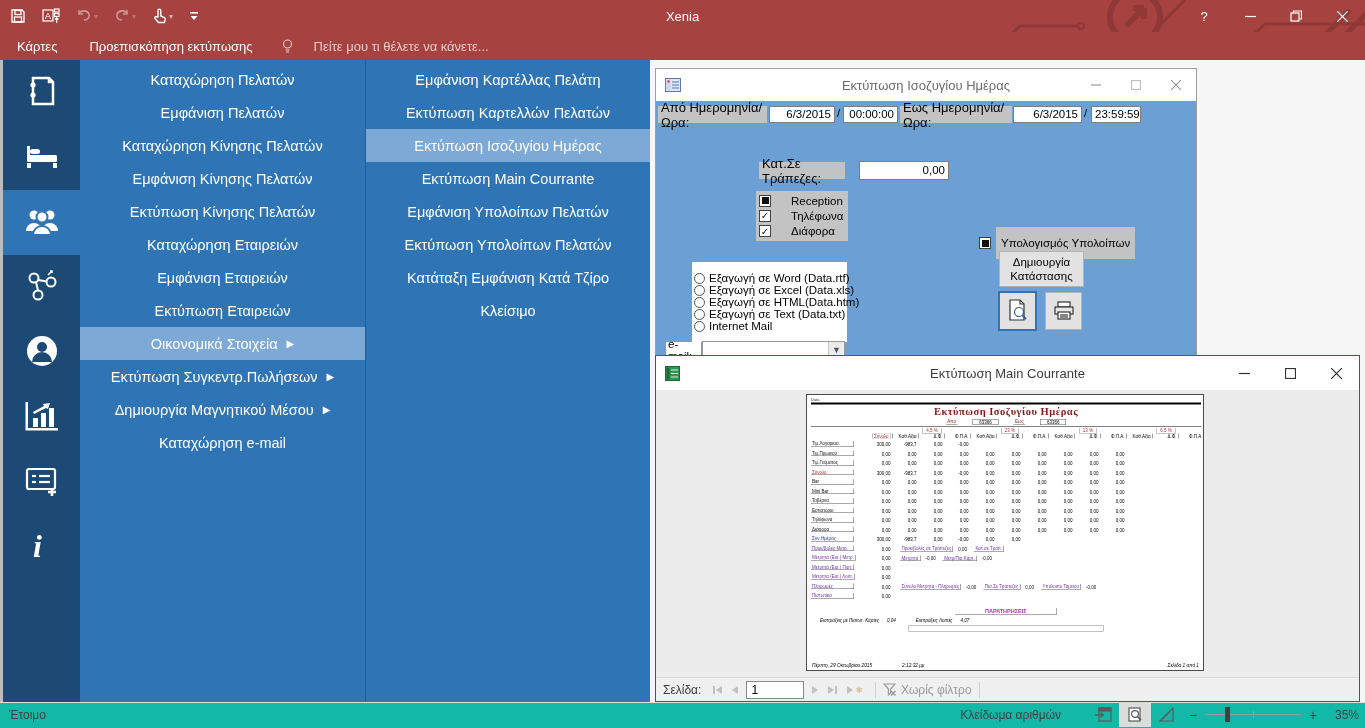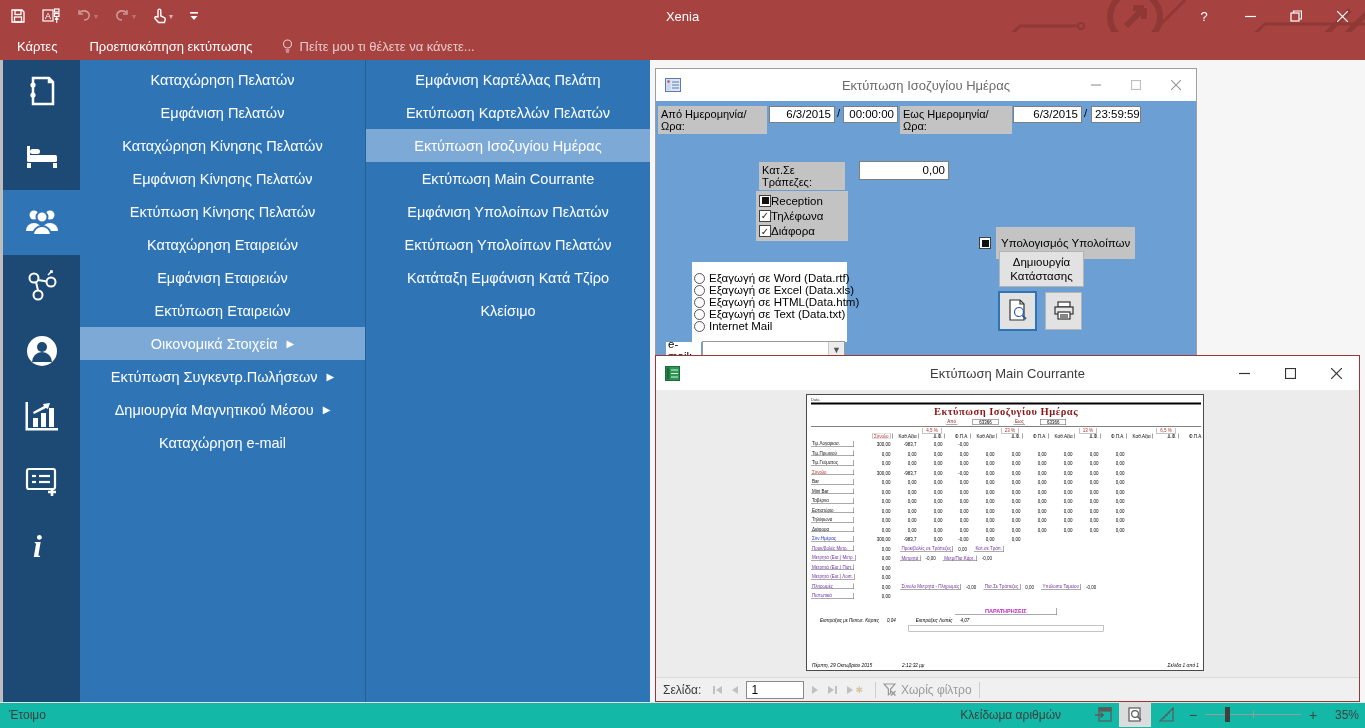--- a/index.html
+++ b/index.html
@@ -12,21 +12,21 @@
   .deco{position:absolute;top:0;right:0;width:520px;height:60px;z-index:4;pointer-events:none}
   .qat{position:absolute;left:10px;top:0;height:32px;display:flex;align-items:center;gap:16px;z-index:6}
   .qicon{display:flex;align-items:center;color:#fff}
   .qicon.dim{opacity:.45}
   .qcaret{font-size:8px;color:rgba(255,255,255,.6);margin-left:2px}
   .win-title{position:absolute;top:0;left:0;right:0;height:32px;display:flex;align-items:center;justify-content:center;color:#fff;font-size:13px;z-index:5}
   .win-controls{position:absolute;right:0;top:0;height:32px;display:flex;z-index:7}
   .wc{width:46px;height:32px;display:flex;align-items:center;justify-content:center;color:#fff;font-size:13px;cursor:pointer}
   .file-tab{padding:0 17px;height:28px;display:flex;align-items:center;cursor:pointer}
   .ribbon-tab{padding:0 15px;height:28px;display:flex;align-items:center;cursor:pointer}
-  .tellme{display:flex;align-items:center;gap:7px;margin-left:14px;color:#e9c9c9;cursor:text}
+  .tellme{display:flex;align-items:center;gap:21px;margin-left:14px;color:#e9c9c9;cursor:text}
 
   
   .main{position:absolute;top:60px;left:0;right:0;bottom:26px;background:#f6f6f6}
   .edge{position:absolute;left:0;top:0;bottom:0;width:3px;background:#bdbdbd}
   .iconbar{position:absolute;left:3px;top:0;bottom:0;width:77px;background:#1d4a74}
   .icon-cell{height:65px;display:flex;align-items:center;justify-content:center;cursor:pointer}
   .icon-cell.active{background:#2f75b5}
   .menucol{position:absolute;top:0;bottom:0;background:#2f75b5;padding-top:3px}
   #menu1{left:80px;width:286px;border-right:1px solid rgba(0,0,0,.18)}
   #menu2{left:366px;width:284px}
@@ -34,25 +34,25 @@
   .menu-item.active{background:#7da9d6}
   .arrow{font-size:10px;margin-left:9px}
 
   
   .dlg1{position:absolute;left:655px;top:8px;width:542px;height:292px;background:#6ca0d4;border:1px solid #9f9f9f;z-index:2}
   .dtitle{position:absolute;top:0;left:0;right:0;height:32px;background:#fff;display:flex;align-items:center}
   .dtitle-text{position:absolute;left:0;right:0;text-align:center;color:#6b6b6b;font-size:13px}
   .dicon{margin-left:9px;z-index:1}
   .dctrl{position:absolute;right:0;top:0;height:32px;display:flex;z-index:1}
   .dbtn{width:40px;height:32px;display:flex;align-items:center;justify-content:center;cursor:pointer}
-  .glabel{position:absolute;background:#c3c3c3;color:#000;font-size:11px;display:flex;align-items:center;padding:3px 3px;height:28px}
+  .glabel{position:absolute;background:#c3c3c3;color:#000;font-size:13px;display:flex;align-items:center;padding:3px 3px;height:17px}
   .field{position:absolute;background:#fff;border:1px solid #7e7e7e;font-size:11.5px;text-align:right;padding:0 3px;height:17px;line-height:15px;color:#000}
   .slash{position:absolute;font-size:11.5px;color:#000}
   .cbpanel{position:absolute;left:100px;top:122px;width:92px;height:50px;background:#c3c3c3;padding:2px 3px;display:flex;flex-direction:column;justify-content:space-around}
-  .cbrow{display:flex;align-items:center;gap:0;font-size:11.5px;color:#000}
+  .cbrow{display:flex;align-items:center;gap:20px;font-size:11.5px;color:#000}
   .cbox{width:12px;height:12px;background:#fff;border:1px solid #404040;display:flex;align-items:center;justify-content:center;font-size:10px;color:#222;flex:0 0 auto}
   .cbox .fillsq{width:7px;height:7px;background:#111}
   .calccb{position:absolute;left:323px;top:158px;display:flex;align-items:center;gap:5px}
   .calccb .lab{background:#c3c3c3;font-size:11.5px;padding:10px 5px;color:#000}
   .btn3d{position:absolute;background:#e2e2e2;border:1px solid #b3b3b3;display:flex;align-items:center;justify-content:center;text-align:center;font-size:11.5px;color:#000;cursor:pointer}
   #create-btn{left:343px;top:182px;width:85px;height:36px;line-height:1.25}
   #preview-btn{left:342px;top:222px;width:39px;height:40px;border:2px solid #2f75b5}
   #print-btn{left:389px;top:223px;width:37px;height:38px}
   .radiopanel{position:absolute;left:36px;top:193px;width:155px;height:80px;background:#fff;padding:1px 2px;display:flex;flex-direction:column;justify-content:center}
   .radiorow{display:flex;align-items:center;gap:4px;font-size:11.5px;color:#000;white-space:nowrap}

